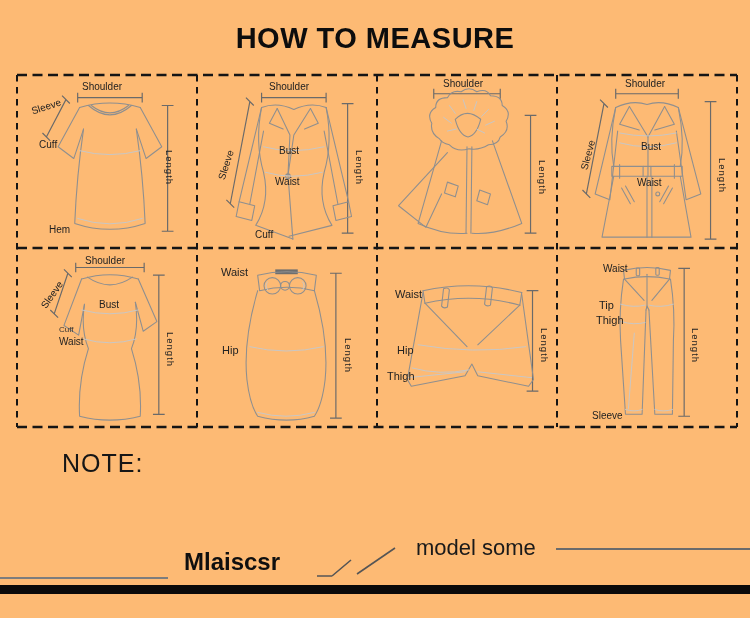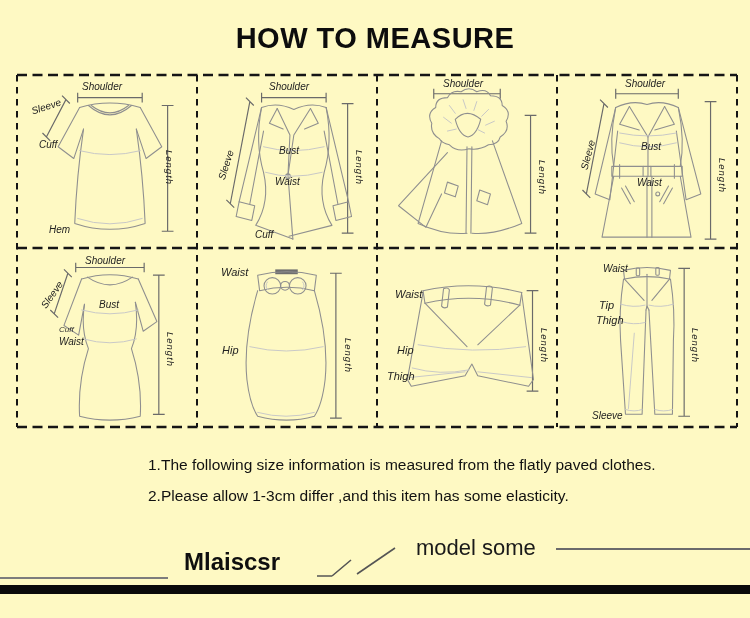--- a/index.html
+++ b/index.html
@@ -1,20 +1,20 @@
 <!DOCTYPE html>
 <html><head>
 <meta charset="utf-8">
 <style>
   html,body{margin:0;padding:0;background:#fff;}
-  .page{position:relative;width:750px;height:618px;background:#fef9c3;overflow:hidden;
+  .page{position:relative;width:750px;height:618px;background:#fdba74;overflow:hidden;
         font-family:"Liberation Sans", sans-serif;color:#111;}
   .title{position:absolute;left:0;right:0;top:22px;text-align:center;
          font-size:29px;font-weight:bold;letter-spacing:.5px;color:#0d0d0d;}
-  .grid{position:absolute;left:15px;top:73px;width:724px;height:356px;font-style:italic;}
+  .grid{position:absolute;left:15px;top:73px;width:724px;height:356px;}
   .grid-lines{position:absolute;left:0;top:0;}
   .cell{position:absolute;width:176px;}
   .cell svg.art{position:absolute;left:0;top:0;width:100%;height:100%;}
   .lbl{position:absolute;font-size:10px;color:#222;white-space:nowrap;line-height:1;}
   .lbl.c{text-align:center;}
   .sm{font-size:8px;color:#333;}
   .vtext{writing-mode:vertical-rl;letter-spacing:1px;font-size:9.5px;}
   .rot{transform-origin:center;display:inline-block;}
   
   .g path,.g circle,.g rect{stroke:#8f8f8f;fill:none;stroke-width:1.1;stroke-linecap:round;stroke-linejoin:round;}
@@ -251,22 +251,21 @@
         </g>
       </svg>
       <span class="lbl" style="left:44px;top:12px;">Waist</span>
       <span class="lbl" style="left:40px;top:48px;font-size:11px;">Tip</span>
       <span class="lbl" style="left:37px;top:63px;font-size:11px;">Thigh</span>
       <span class="lbl" style="left:33px;top:159px;">Sleeve</span>
       <span class="lbl vtext" style="left:131px;top:76px;">Length</span>
     </div>
   </div>
 
-  <span class="note-l1">1.The following size information is measured from the flatly paved clothes.</span>
-  <span class="note-l2">2.Please allow 1-3cm differ ,and this item has some elasticity.</span>
+  <span class="note-label">NOTE:</span>
 
   <div class="line-left"></div>
   <span class="brand">Mlaiscsr</span>
   <svg class="slashes" width="92" height="38" viewBox="0 0 92 38">
     <g stroke="#555" stroke-width="1.6" fill="none">
       <path d="M2,33 H17 M17,33 L36,17"></path>
       <path d="M42,31 L80,5"></path>
     </g>
   </svg>
   <span class="model-show">model some</span>

